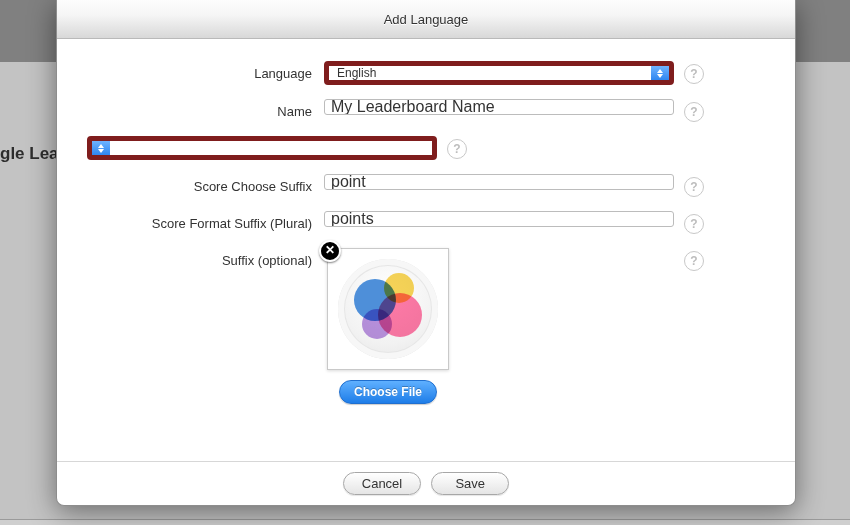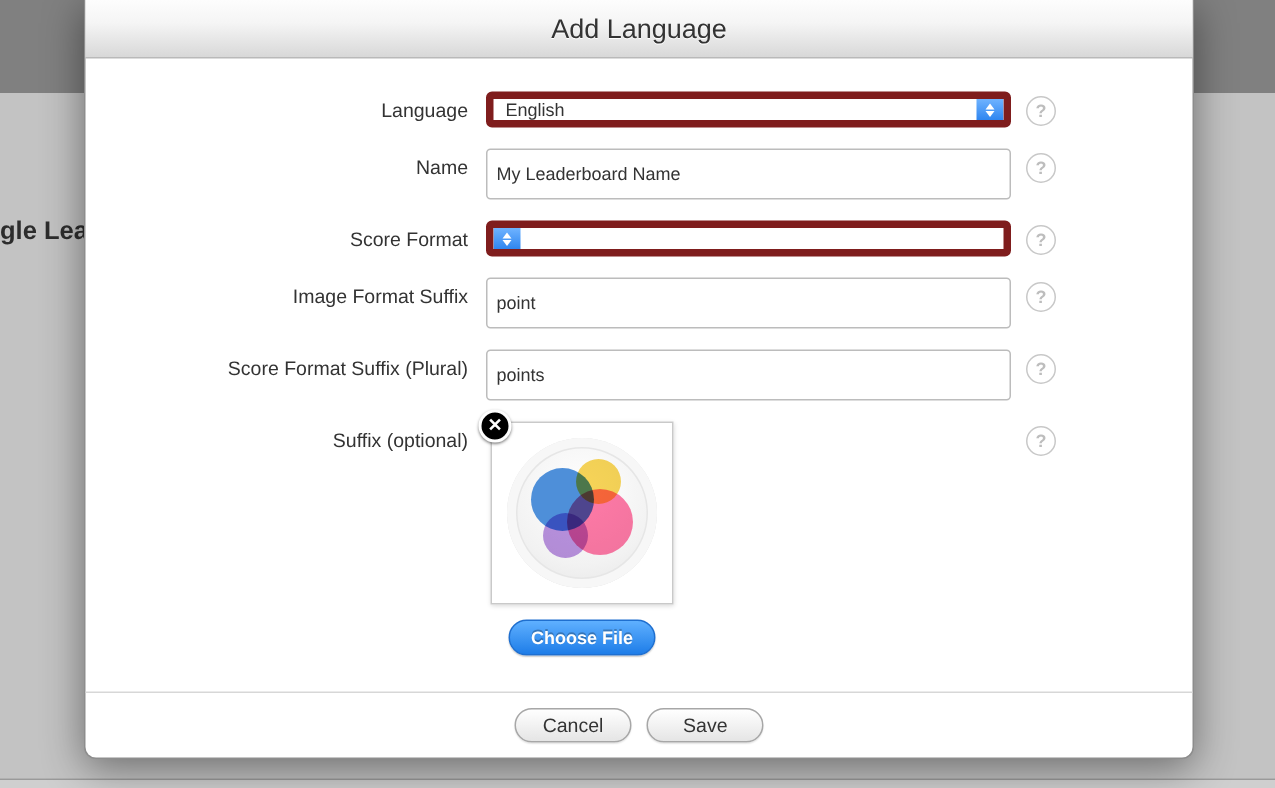--- a/index.html
+++ b/index.html
@@ -59,21 +59,21 @@
     display: flex;
     flex-direction: column;
   }
   .modal-header {
     height: 38px;
     background: linear-gradient(to bottom, #fdfdfd 0%, #f5f5f5 40%, #d8d8d8 100%);
     border-bottom: 1px solid #b9b9b9;
     display: flex;
     align-items: center;
     justify-content: center;
-    font-size: 18px;
+    font-size: 13px;
     color: #333;
     text-shadow: 0 1px 0 #fff;
     border-radius: 0;
   }
   .modal-body {
     flex: 1;
     padding: 22px 34px 10px 30px;
     overflow: hidden;
   }
   .modal-footer {
@@ -103,26 +103,26 @@
     align-items: center;
   }
   .help-col {
     width: 30px;
     padding-left: 10px;
     padding-top: 3px;
   }
 
   .text-input {
     width: 350px;
-    height: 34px;
+    height: 16px;
     box-sizing: border-box;
     border: 1px solid #bcbcbc;
     border-radius: 3px;
     padding: 0 6px;
-    font-size: 12px;
+    font-size: 16px;
     color: #333;
   }
 
   .select-wrap {
     width: 350px;
     height: 24px;
     box-sizing: border-box;
     border: 5px solid #7f1d1d;
     border-radius: 4px;
     display: flex;
@@ -278,36 +278,35 @@
       <div class="form-label">Name</div>
       <div class="form-control">
         <input class="text-input" type="text" value="My Leaderboard Name" style="">
       </div>
       <div class="help-col">
         <div class="help-icon">?</div>
       </div>
     </div>
 
     <div class="form-row">
-      <div class="form-label">Score Format</div>
       <div class="form-control">
         <div class="select-wrap">
           <div class="select-caret">
             <div class="caret-up"></div>
               <div class="caret-down"></div>
           </div>
         </div>
       </div>
       <div class="help-col">
         <div class="help-icon">?</div>
       </div>
     </div>
 
     <div class="form-row">
-      <div class="form-label">Image Format Suffix</div>
+      <div class="form-label">Score Choose Suffix</div>
       <div class="form-control">
         <input class="text-input" type="text" value="point" style="">
       </div>
       <div class="help-col">
         <div class="help-icon">?</div>
       </div>
     </div>
 
     <div class="form-row">
       <div class="form-label">Score Format Suffix (Plural)</div>

